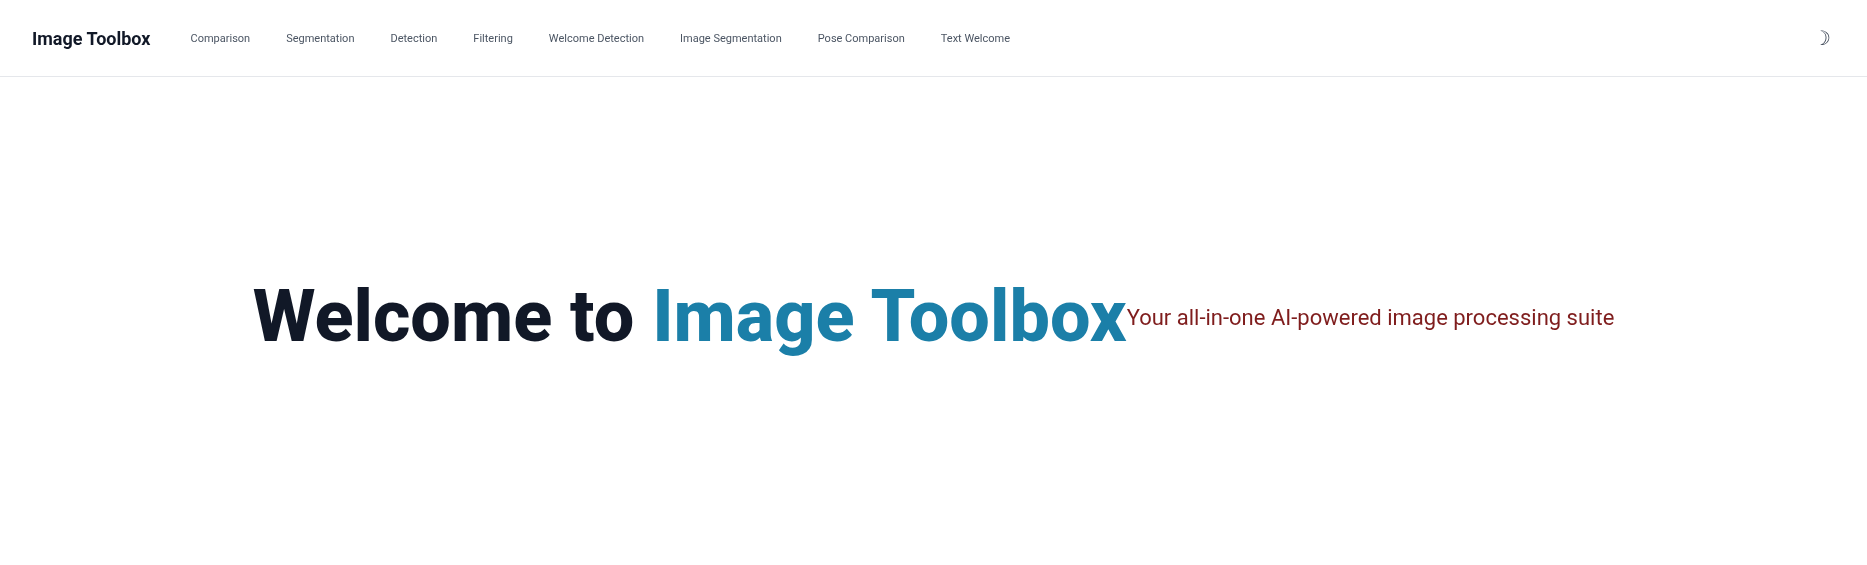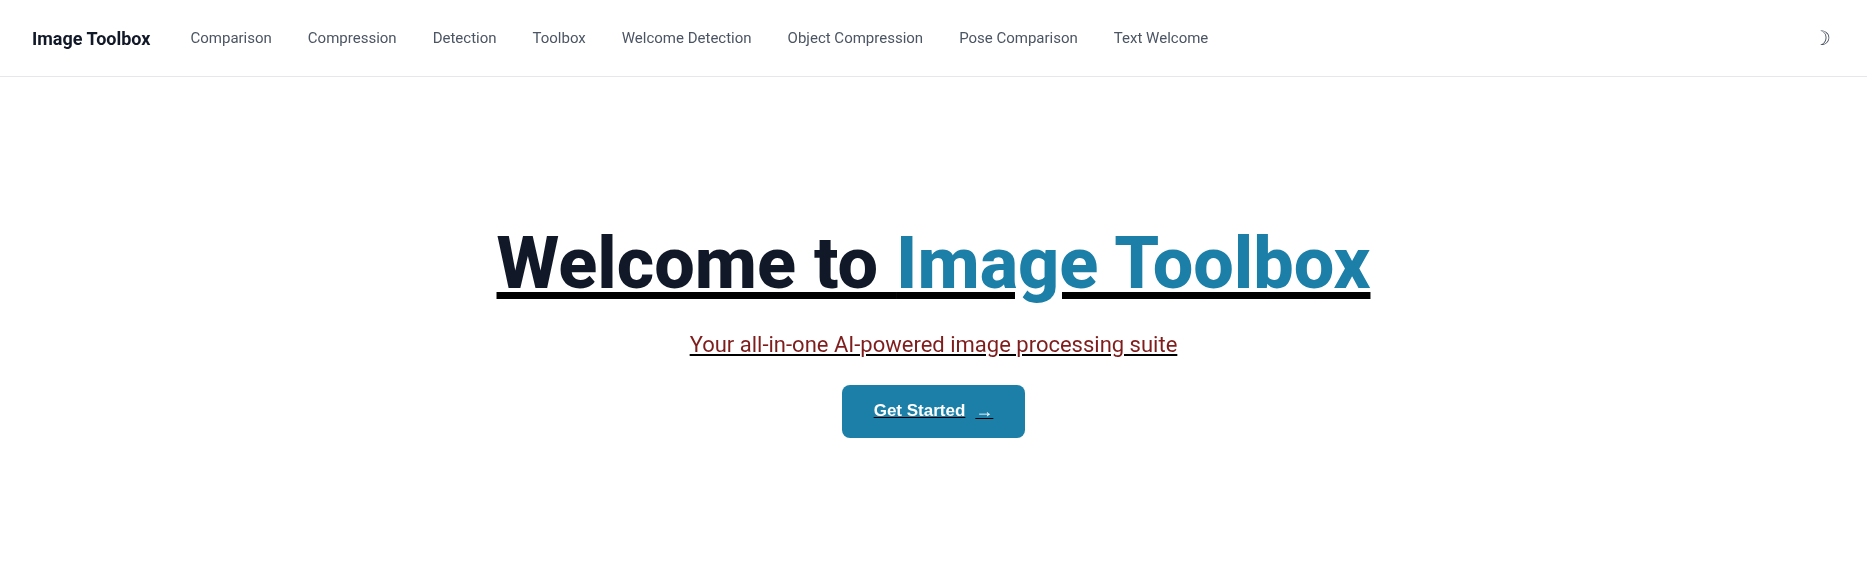--- a/index.html
+++ b/index.html
@@ -34,21 +34,21 @@
     }
 
     .nav-links {
       display: flex;
       align-items: center;
       gap: 36px;
       flex: 1;
     }
 
     .nav-link {
-      font-size: 15px;
+      font-size: 11px;
       color: #4b5563;
       text-decoration: none;
       cursor: pointer;
       white-space: nowrap;
     }
 
     .nav-right {
       margin-left: auto;
       display: flex;
       align-items: center;
@@ -59,27 +59,26 @@
       cursor: pointer;
       color: #374151;
       background: none;
       border: none;
       padding: 4px;
     }
 
     
     .hero {
       display: flex;
-      flex-direction: column;
+      flex-direction: row;
       align-items: center;
       justify-content: center;
       padding: 80px 40px 60px;
       text-align: center;
       min-height: 488px;
-      text-decoration: underline;
     }
 
     .hero-title {
       font-size: 72px;
       font-weight: 800;
       color: #111827;
       line-height: 1.1;
       margin-bottom: 28px;
     }
 
@@ -115,36 +114,32 @@
     }
   </style>
 </head>
 <body>
 
 <nav>
   <span class="nav-brand">Image Toolbox</span>
 
   <div class="nav-links">
     <a class="nav-link">Comparison</a>
-    <a class="nav-link">Compression</a>
+    <a class="nav-link">Segmentation</a>
     <a class="nav-link">Detection</a>
-    <a class="nav-link">Toolbox</a>
+    <a class="nav-link">Filtering</a>
     <a class="nav-link">Welcome Detection</a>
-    <a class="nav-link">Object Compression</a>
+    <a class="nav-link">Image Segmentation</a>
     <a class="nav-link">Pose Comparison</a>
     <a class="nav-link">Text Welcome</a>
   </div>
 
   <div class="nav-right">
     <button class="theme-toggle">☽</button>
   </div>
 </nav>
 
 <section class="hero">
   <h1 class="hero-title">
     <span>Welcome to </span><span class="hero-title-accent">Image Toolbox</span>
   </h1>
   <p class="hero-subtitle">Your all-in-one AI-powered image processing suite</p>
-  <button class="cta-button">
-    <span>Get Started</span>
-    <span class="cta-arrow">→</span>
-  </button>
 </section>
 
 </body></html>

